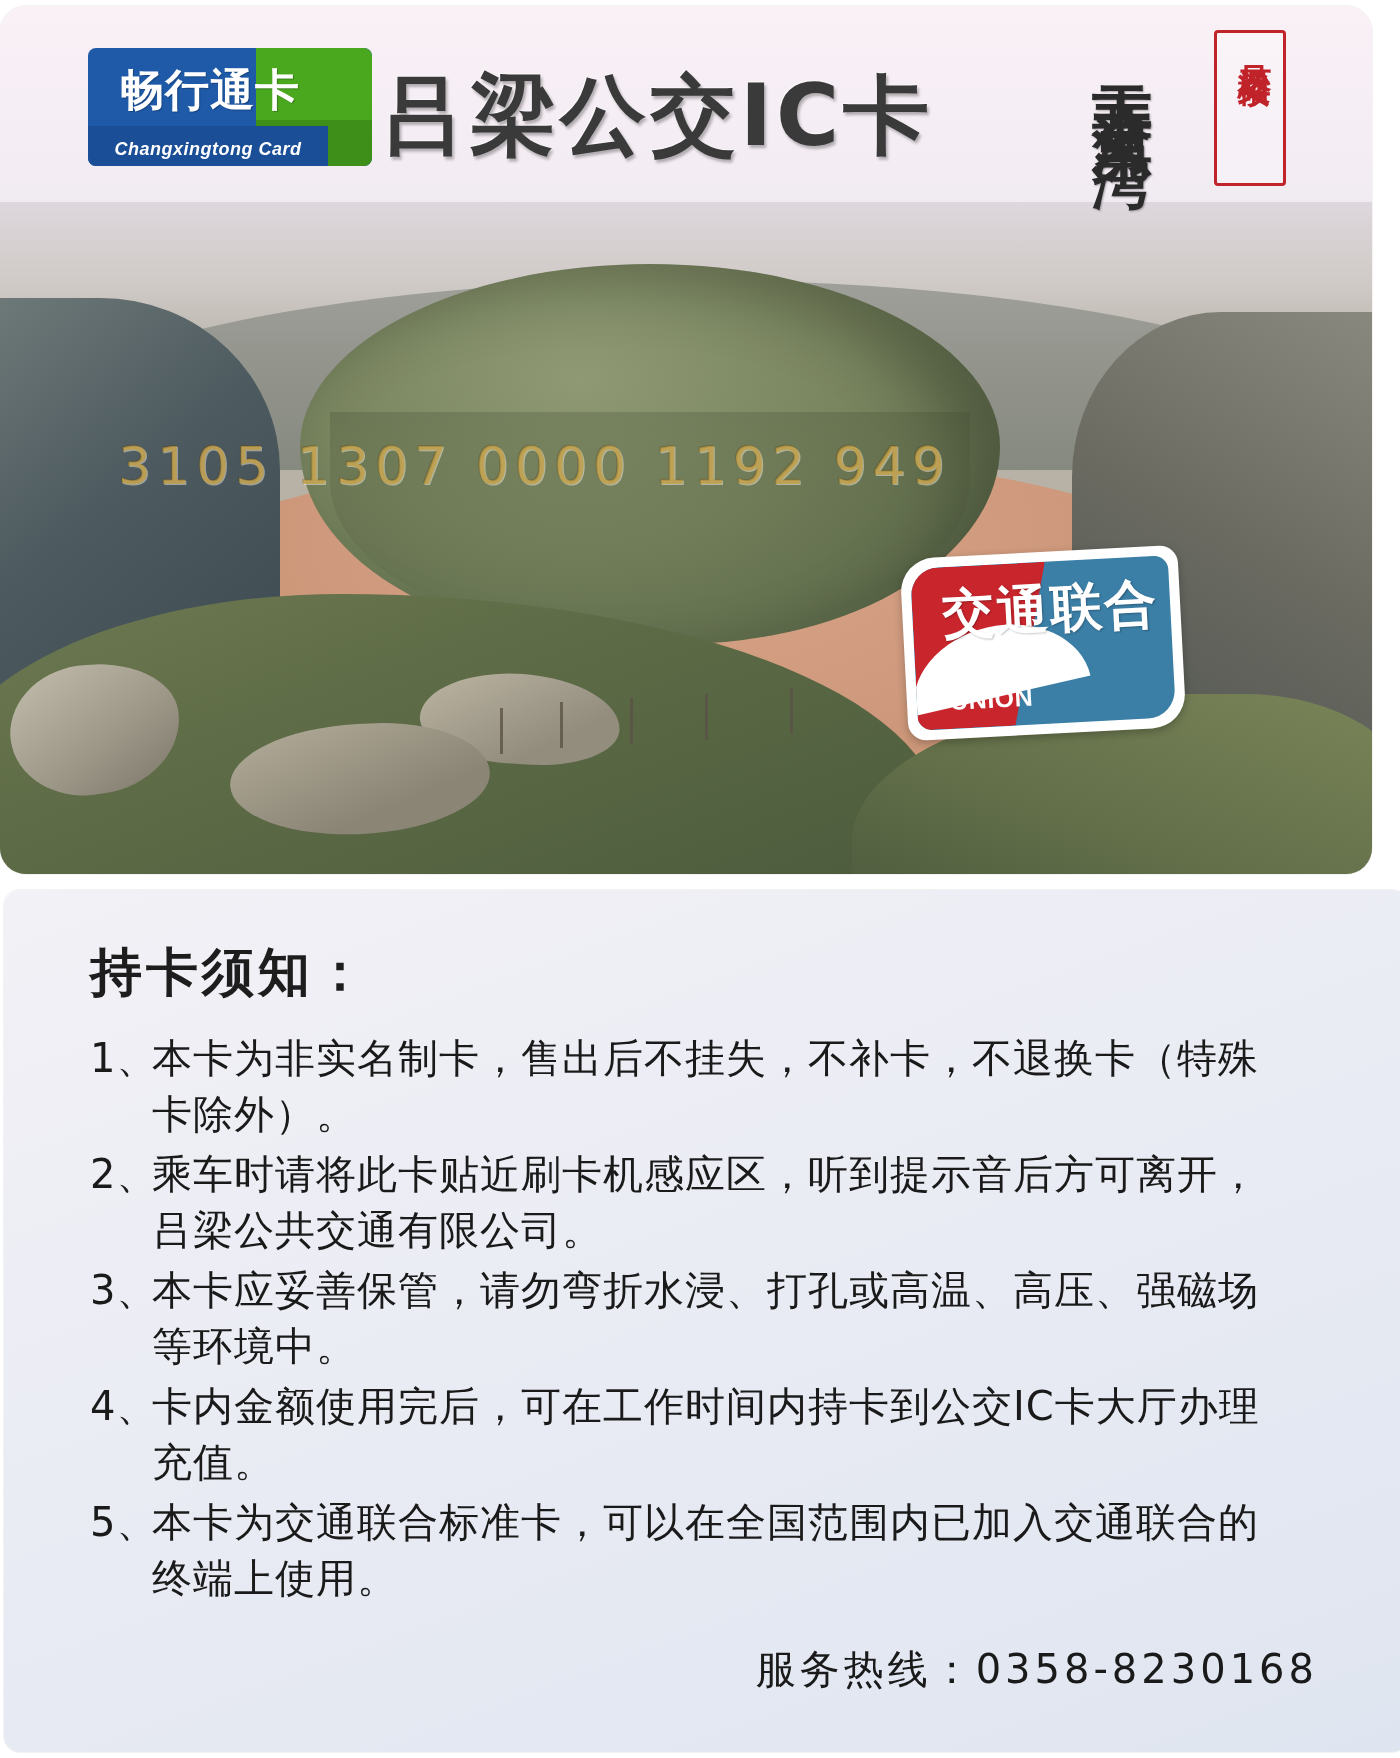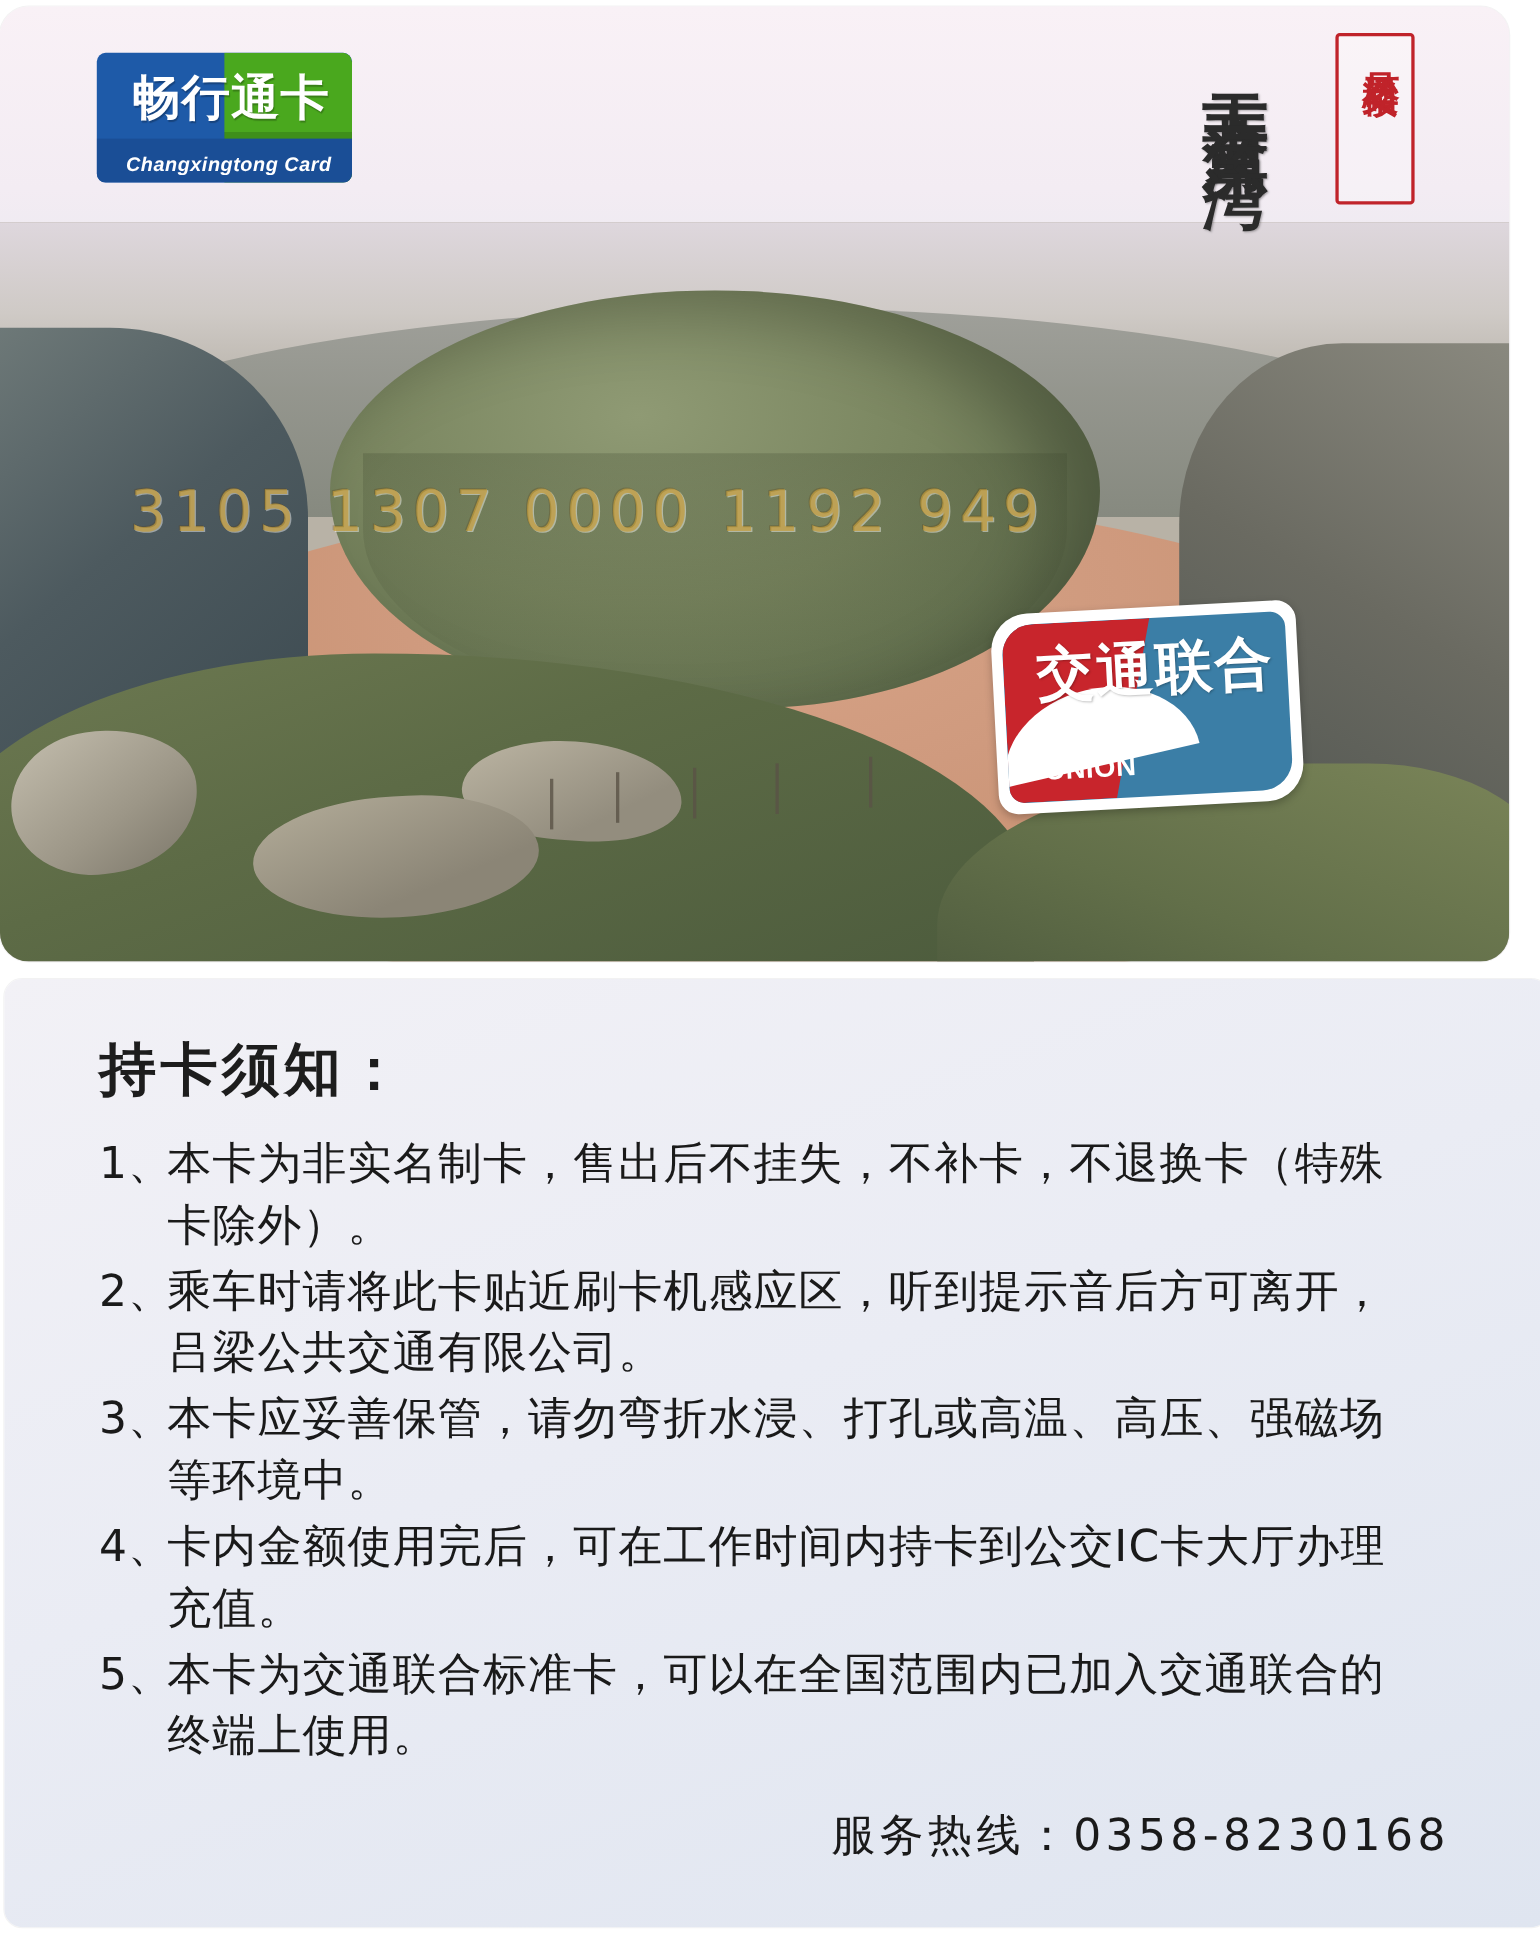--- a/index.html
+++ b/index.html
@@ -177,21 +177,21 @@
     text-shadow: 1px 1px 0 rgba(255,255,255,0.45), -1px -1px 0 rgba(90,60,10,0.25);
     white-space: nowrap;
     font-weight: 500;
   }
 
   
   .brand-logo {
     position: absolute;
     left: 88px;
     top: 42px;
-    width: 232px;
+    width: 284px;
     height: 118px;
     border-radius: 8px;
     overflow: hidden;
     background: #1e5aa8;
   }
   .brand-logo .bl-green {
     position: absolute; right: 0; top: 0; width: 116px; height: 72px;
     background: #4aa81e;
     border-radius: 0 8px 0 0;
   }
@@ -441,20 +441,21 @@
     </div>
 
     <div class="brand-logo">
       <div class="bl-green"></div>
       <div class="bl-green2"></div>
       <div class="bl-blue-b"></div>
       <div class="bl-cn">畅行通卡</div>
       <div class="bl-en">Changxingtong Card</div>
     </div>
 
+    <div class="front-title">吕梁公交IC卡</div>
 
     <div class="vert-calli">天下黄河第一湾</div>
 
     <div class="seal">
       <span>吕梁石楼</span>
     </div>
 
     <div class="card-number">3105 1307 0000 1192 949</div>
 
     <div class="tunion">

